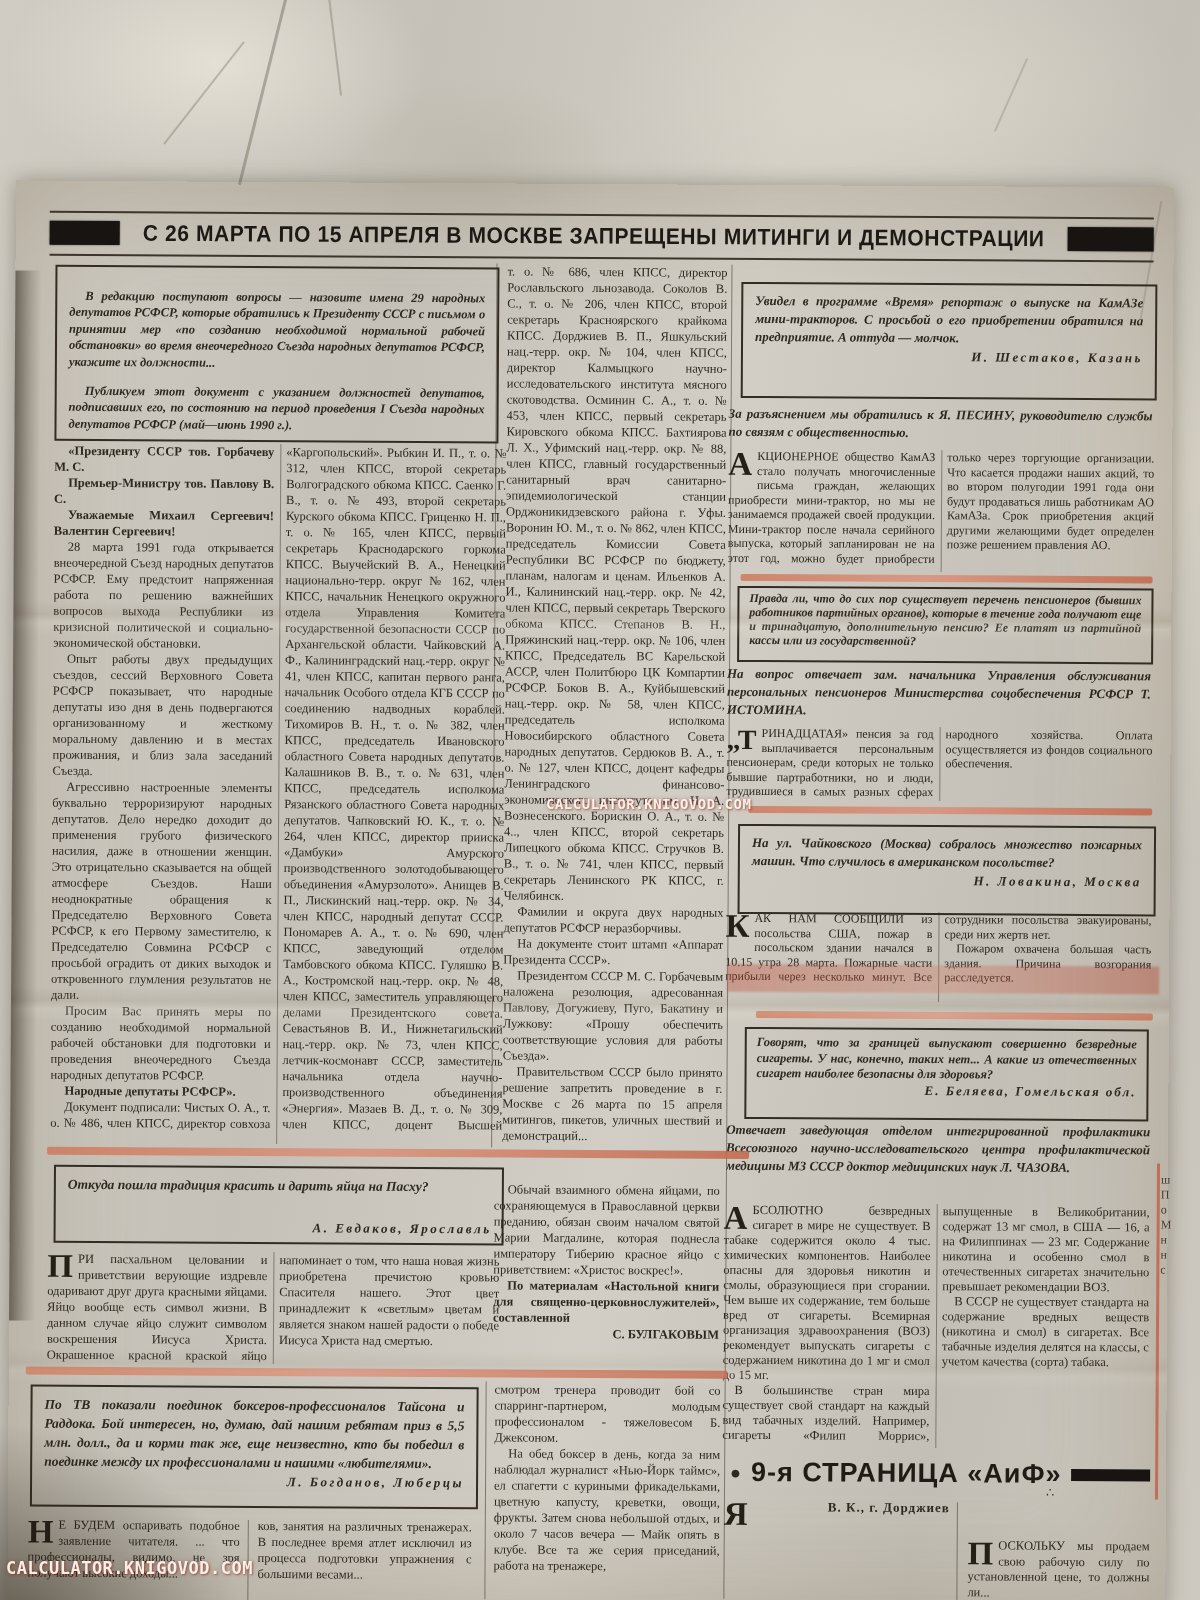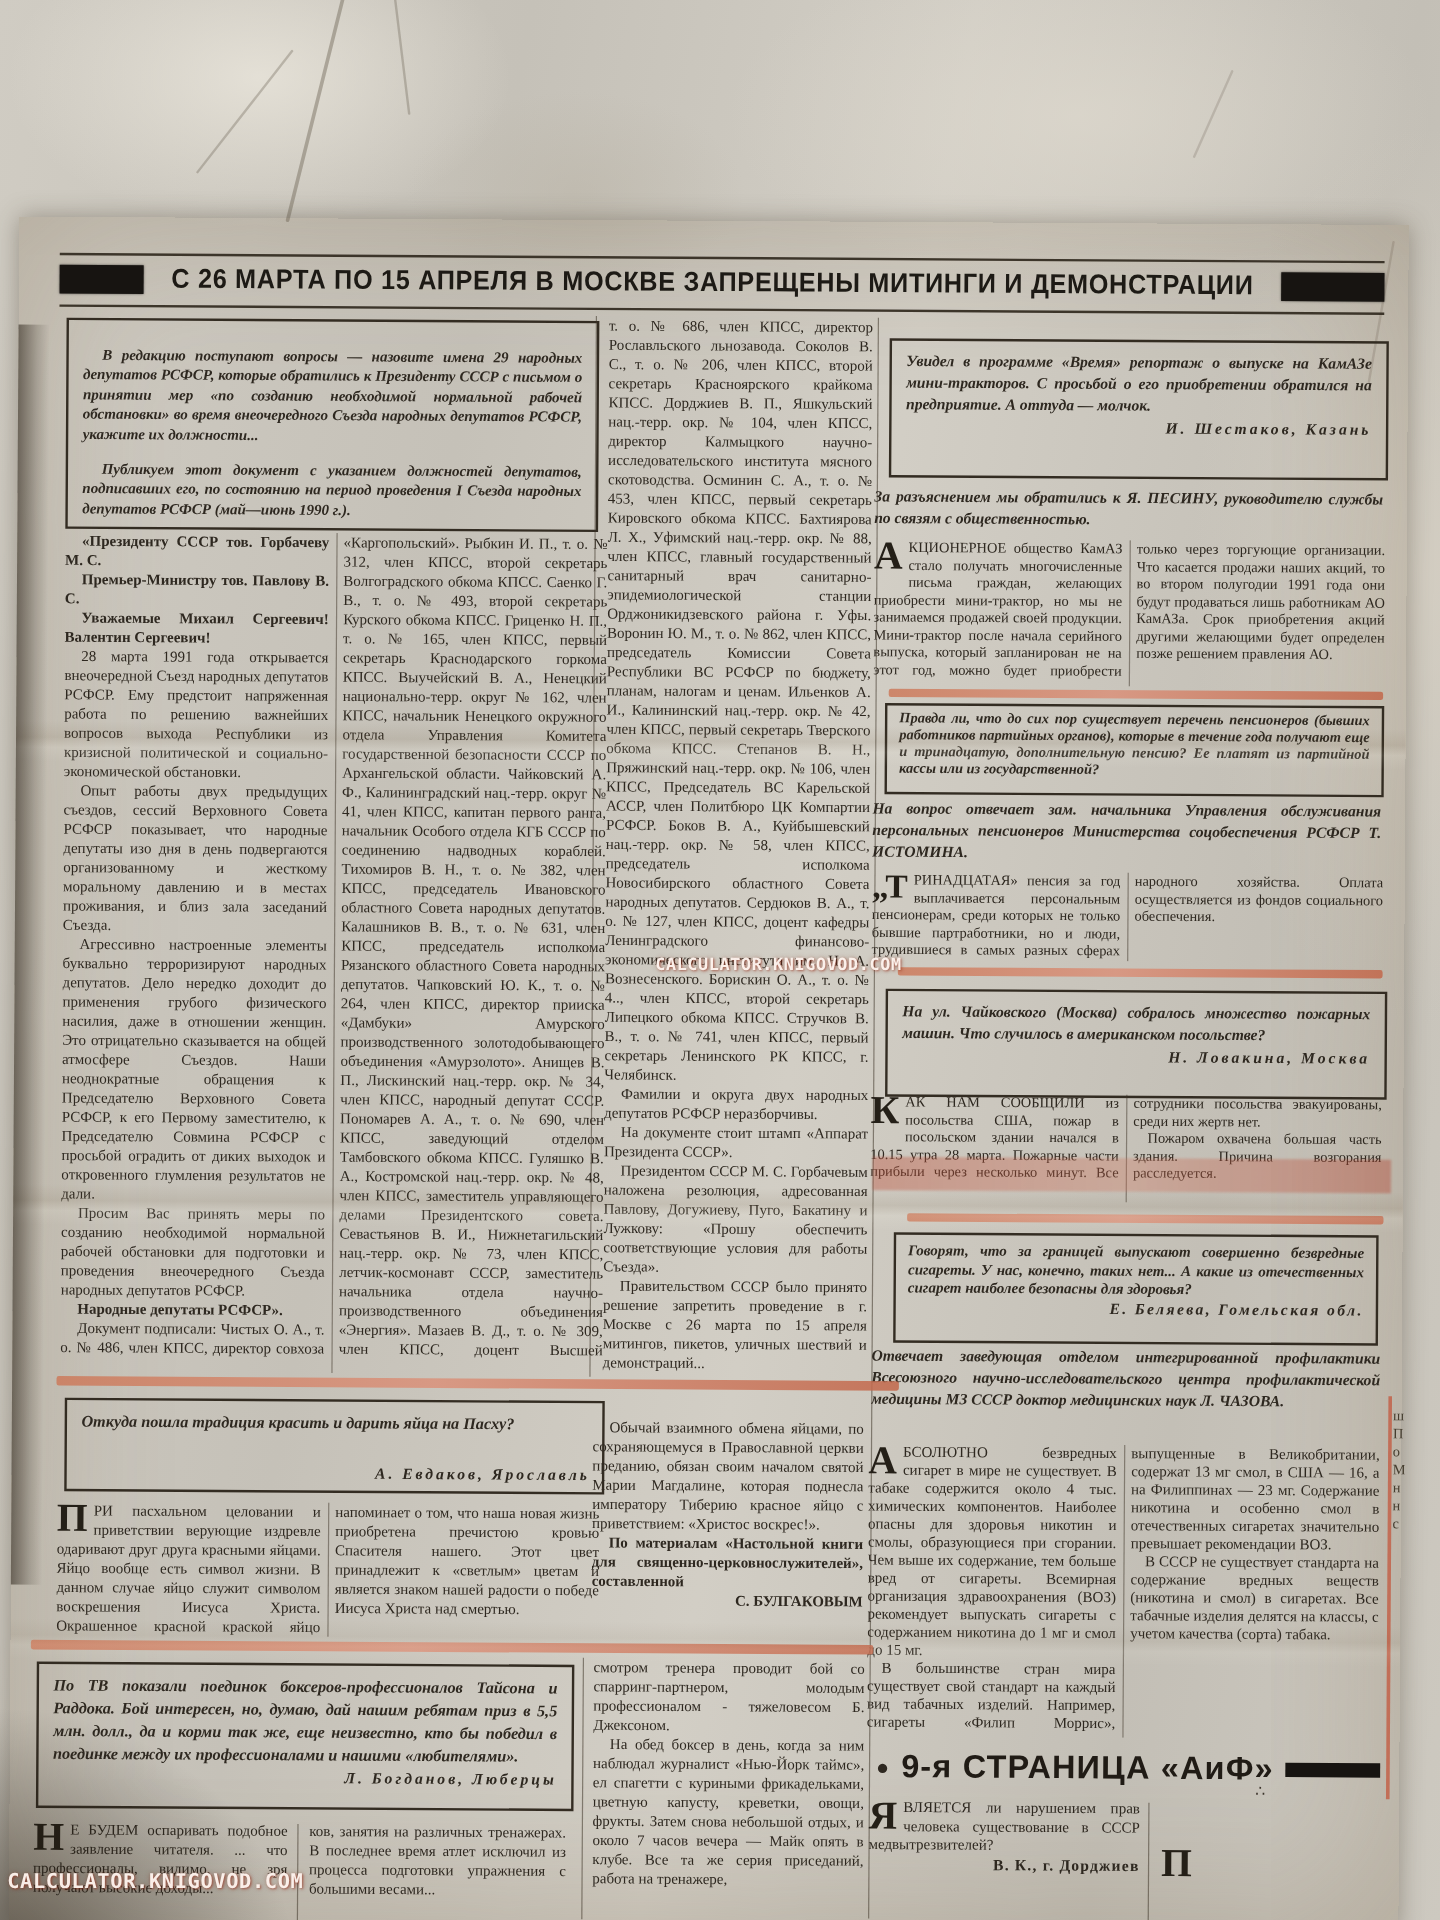--- a/index.html
+++ b/index.html
@@ -166,27 +166,27 @@
       <p class="para">В большинстве стран мира существует свой стандарт на каждый вид табачных изделий. Например, сигареты «Филип Моррис», выпущенные в Великобритании, содержат 13 мг смол, в США — 16, а на Филиппинах — 23 мг. Содержание никотина и особенно смол в отечественных сигаретах значительно превышает рекомендации ВОЗ.</p>
       <p class="para">В СССР не существует стандарта на содержание вредных веществ (никотина и смол) в сигаретах. Все табачные изделия делятся на классы, с учетом качества (сорта) табака.</p>
     </div>
 
     <div class="p9-header" style="left:722px;top:1272px;width:420px;">
       <span class="p9-bullet">●</span>
       <span class="p9-title">9-я СТРАНИЦА «АиФ»</span>
       <span class="p9-bar"></span>
     </div>
     <div class="anstxt" style="position:absolute;left:716px;top:1314px;width:226px;height:106px;overflow:hidden;font-size:12.5px;line-height:15.5px;">
-      <span class="dropcap">Я</span><span>ВЛЯЕТСЯ ли нарушением прав человека существование в СССР медвытрезвителей?</span>
+      <span class="dropcap">Я</span>
       <p class="sig" style="letter-spacing:1px;font-style:normal;">В. К., г. Дорджиев</p>
     </div>
     <div class="vline" style="left:949px;top:1316px;height:104px;"></div>
     <div class="ornament" style="left:1038px;top:1298px;">∴</div>
     <div class="anstxt" style="position:absolute;left:960px;top:1352px;width:182px;height:68px;overflow:hidden;font-size:12.5px;line-height:15.5px;">
-      <span class="dropcap">П</span>
+      <span class="dropcap">П</span><span>ОСКОЛЬКУ мы продаем свою рабочую силу по установленной цене, то должны ли...</span>
     </div>
 
     <div class="pinkrule" style="left:37px;top:966px;width:702px;height:8px;"></div>
     <div class="qbox" style="left:44px;top:984px;width:422px;height:58px;">
       <p class="qtext" style="font-size:13.5px;line-height:19px;">Откуда пошла традиция красить и дарить яйца на Пасху?</p>
       <p class="sig easter-box-sig">А. Евдаков, Ярославль</p>
     </div>
     <div class="bodytxt twocol cols2" style="position:absolute;left:38px;top:1070px;width:452px;height:112px;">
       <span class="dropcap">П</span><span>РИ пасхальном целовании и приветствии верующие издревле одаривают друг друга красными яйцами. Яйцо вообще есть символ жизни. В данном случае яйцо служит символом воскрешения Иисуса Христа. Окрашенное красной краской яйцо напоминает о том, что наша новая жизнь приобретена пречистою кровью Спасителя нашего. Этот цвет принадлежит к «светлым» цветам и является знаком нашей радости о победе Иисуса Христа над смертью.</span>
     </div>

